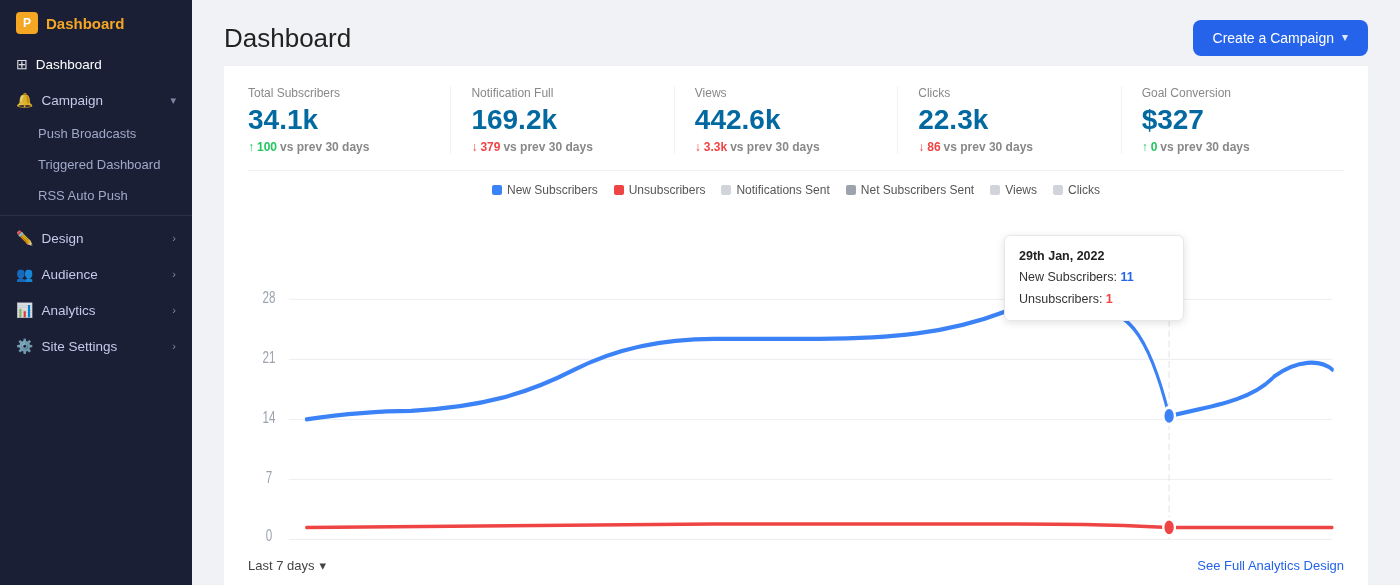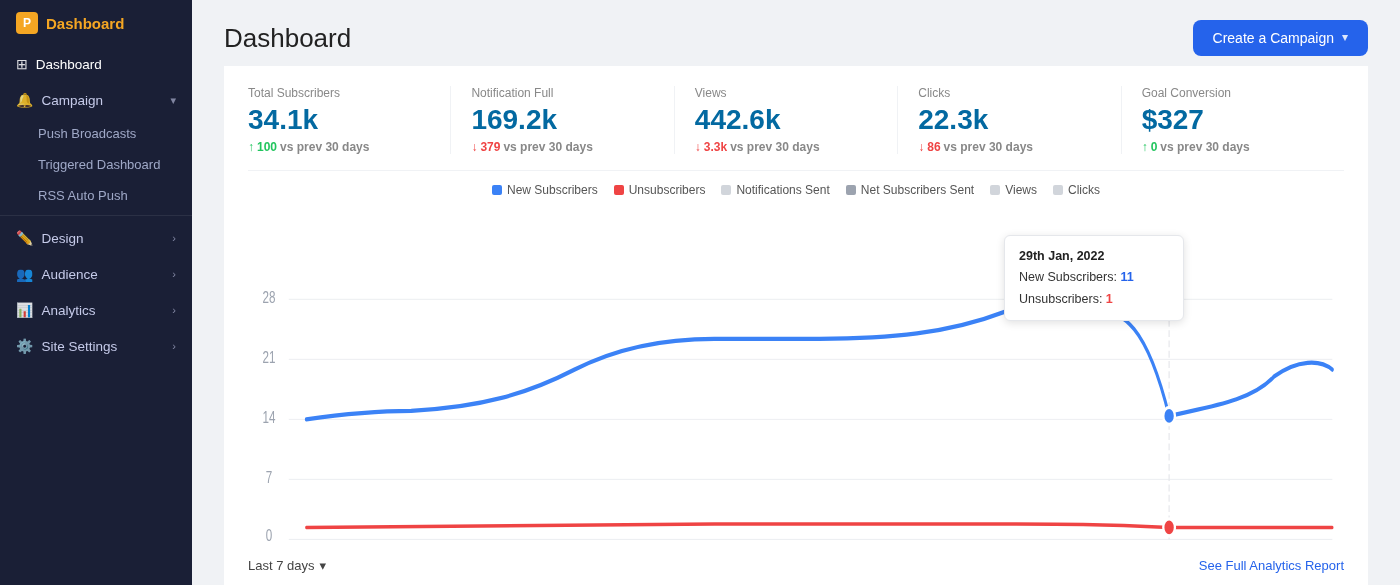--- a/index.html
+++ b/index.html
@@ -381,16 +381,16 @@
           <span class="tooltip-unsubs">1</span>
         </div>
       </div>
     </div>
 
     <div class="dashboard-footer">
       <button class="last-days-btn">
         <span>Last 7 days</span>
         <span>▾</span>
       </button>
-      <a class="see-full-link">See Full Analytics Report</a>
+      <a class="see-full-link">See Full Analytics Design</a>
     </div>
   </div>
 </div>
 
 </body></html>

